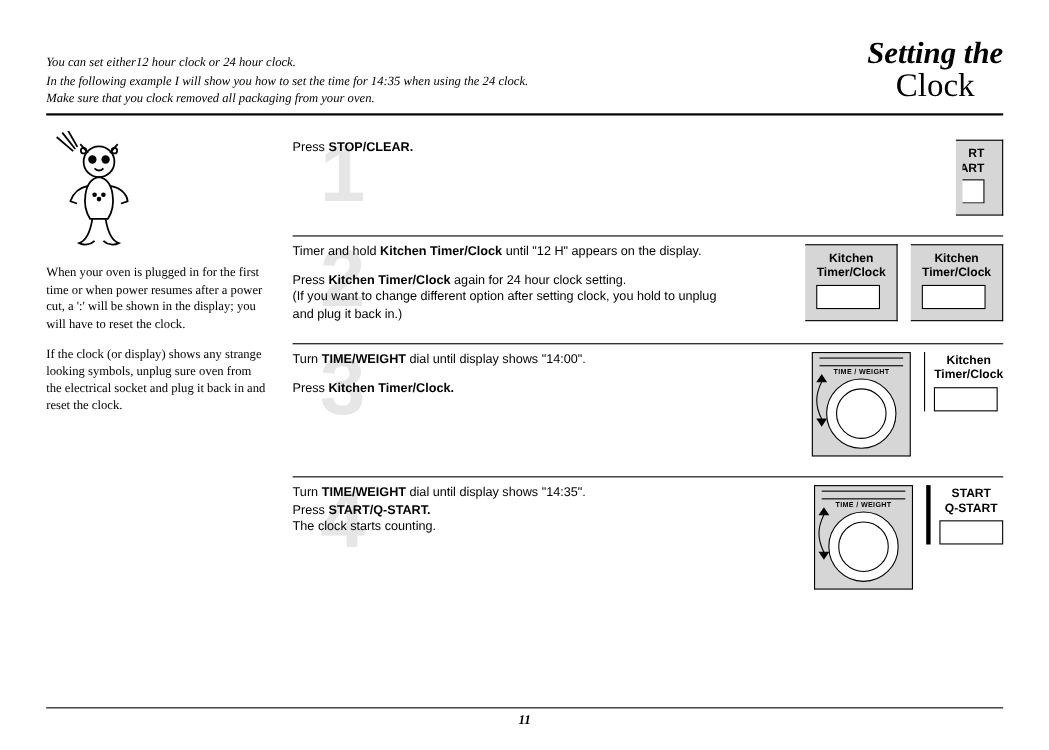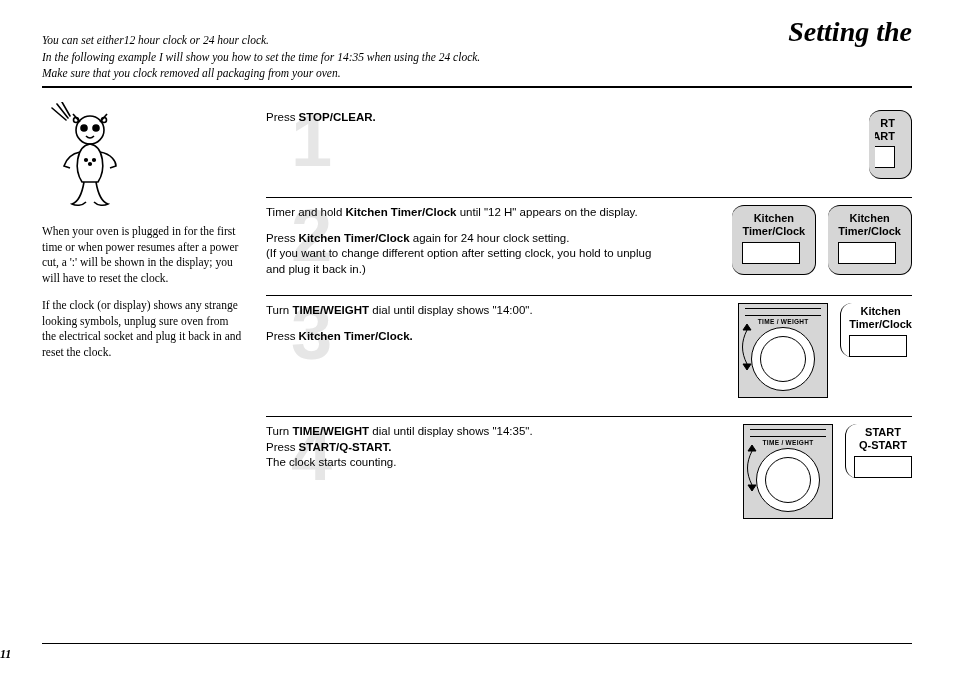--- a/index.html
+++ b/index.html
@@ -5,21 +5,21 @@
   * { margin: 0; padding: 0; box-sizing: border-box; }
   body {
     font-family: Georgia, 'Times New Roman', serif;
     background: #fff;
     width: 954px;
     height: 682px;
     position: relative;
     color: #000;
   }
   .page {
-    padding: 24px 42px 30px 42px;
+    padding: 41px 42px 30px 42px;
     position: relative;
     height: 100%;
   }
   .header-area {
     display: flex;
     justify-content: space-between;
     align-items: flex-start;
     margin-bottom: 4px;
   }
   .intro {
@@ -105,21 +105,20 @@
   .nowrap { white-space: nowrap; }
   .step-diagram {
     flex: 1;
     display: flex;
     gap: 12px;
     justify-content: flex-end;
     align-items: flex-start;
   }
   .panel {
     position: relative;
-    border-radius: 12px;
   }
   .panel-gray {
     background: #d6d6d6;
     border: 1px solid #000;
     padding: 6px 10px 10px 10px;
   }
   .panel-label {
     font-family: Arial, Helvetica, sans-serif;
     font-weight: bold;
     font-size: 11px;
@@ -187,20 +186,21 @@
     display: flex;
     align-items: center;
     padding: 0 2px;
     height: 8px;
     margin-bottom: 2px;
   }
   .page-num {
     position: absolute;
     bottom: 20px;
     left: 0; right: 0;
+    text-align: center;
     font-weight: bold;
     font-style: italic;
     font-size: 12px;
   }
   .footer-line {
     position: absolute;
     bottom: 38px;
     left: 42px; right: 42px;
     border-top: 1px solid #000;
   }
@@ -210,20 +210,21 @@
 
 <div class="page">
   <div class="header-area">
     <div class="intro">
       <div>You can set either12 hour clock or 24 hour clock.</div>
       <div>In the following example I will show you how to set the time for 14:35 when using the 24 clock.</div>
       <div>Make sure that you clock removed all packaging from your oven.</div>
     </div>
     <div class="title">
       <div class="title-line1">Setting the</div>
+      <div class="title-line2">Clock</div>
     </div>
   </div>
 
   <hr class="hr">
 
   <div class="body-area">
     <div class="left-col">
       <div class="mascot">
         <svg viewBox="0 0 90 110">
           <g stroke="#000" fill="none" stroke-width="1.6">
@@ -340,21 +341,21 @@
                     <path d="M6 2 L2 8 L10 8 Z"></path>
                     <path d="M6 48 L2 42 L10 42 Z"></path>
                     <path d="M6 8 C0 20 0 30 6 42" fill="none"></path>
                   </g>
                 </svg>
             </div>
             <div class="dial">
                 <div class="dial-inner"></div>
               </div>
           </div>
-          <div class="panel" style="border-left:1px solid #000000;padding:2px 0 0 8px;">
+          <div class="panel" style="border-left:4px solid #000000;padding:2px 0 0 8px;">
             <div class="panel-label" style="white-space:pre-line">START
 Q-START</div>
             <div class="panel-btn"></div>
           </div>
         </div>
       </div>
 
     </div>
   </div>
 

